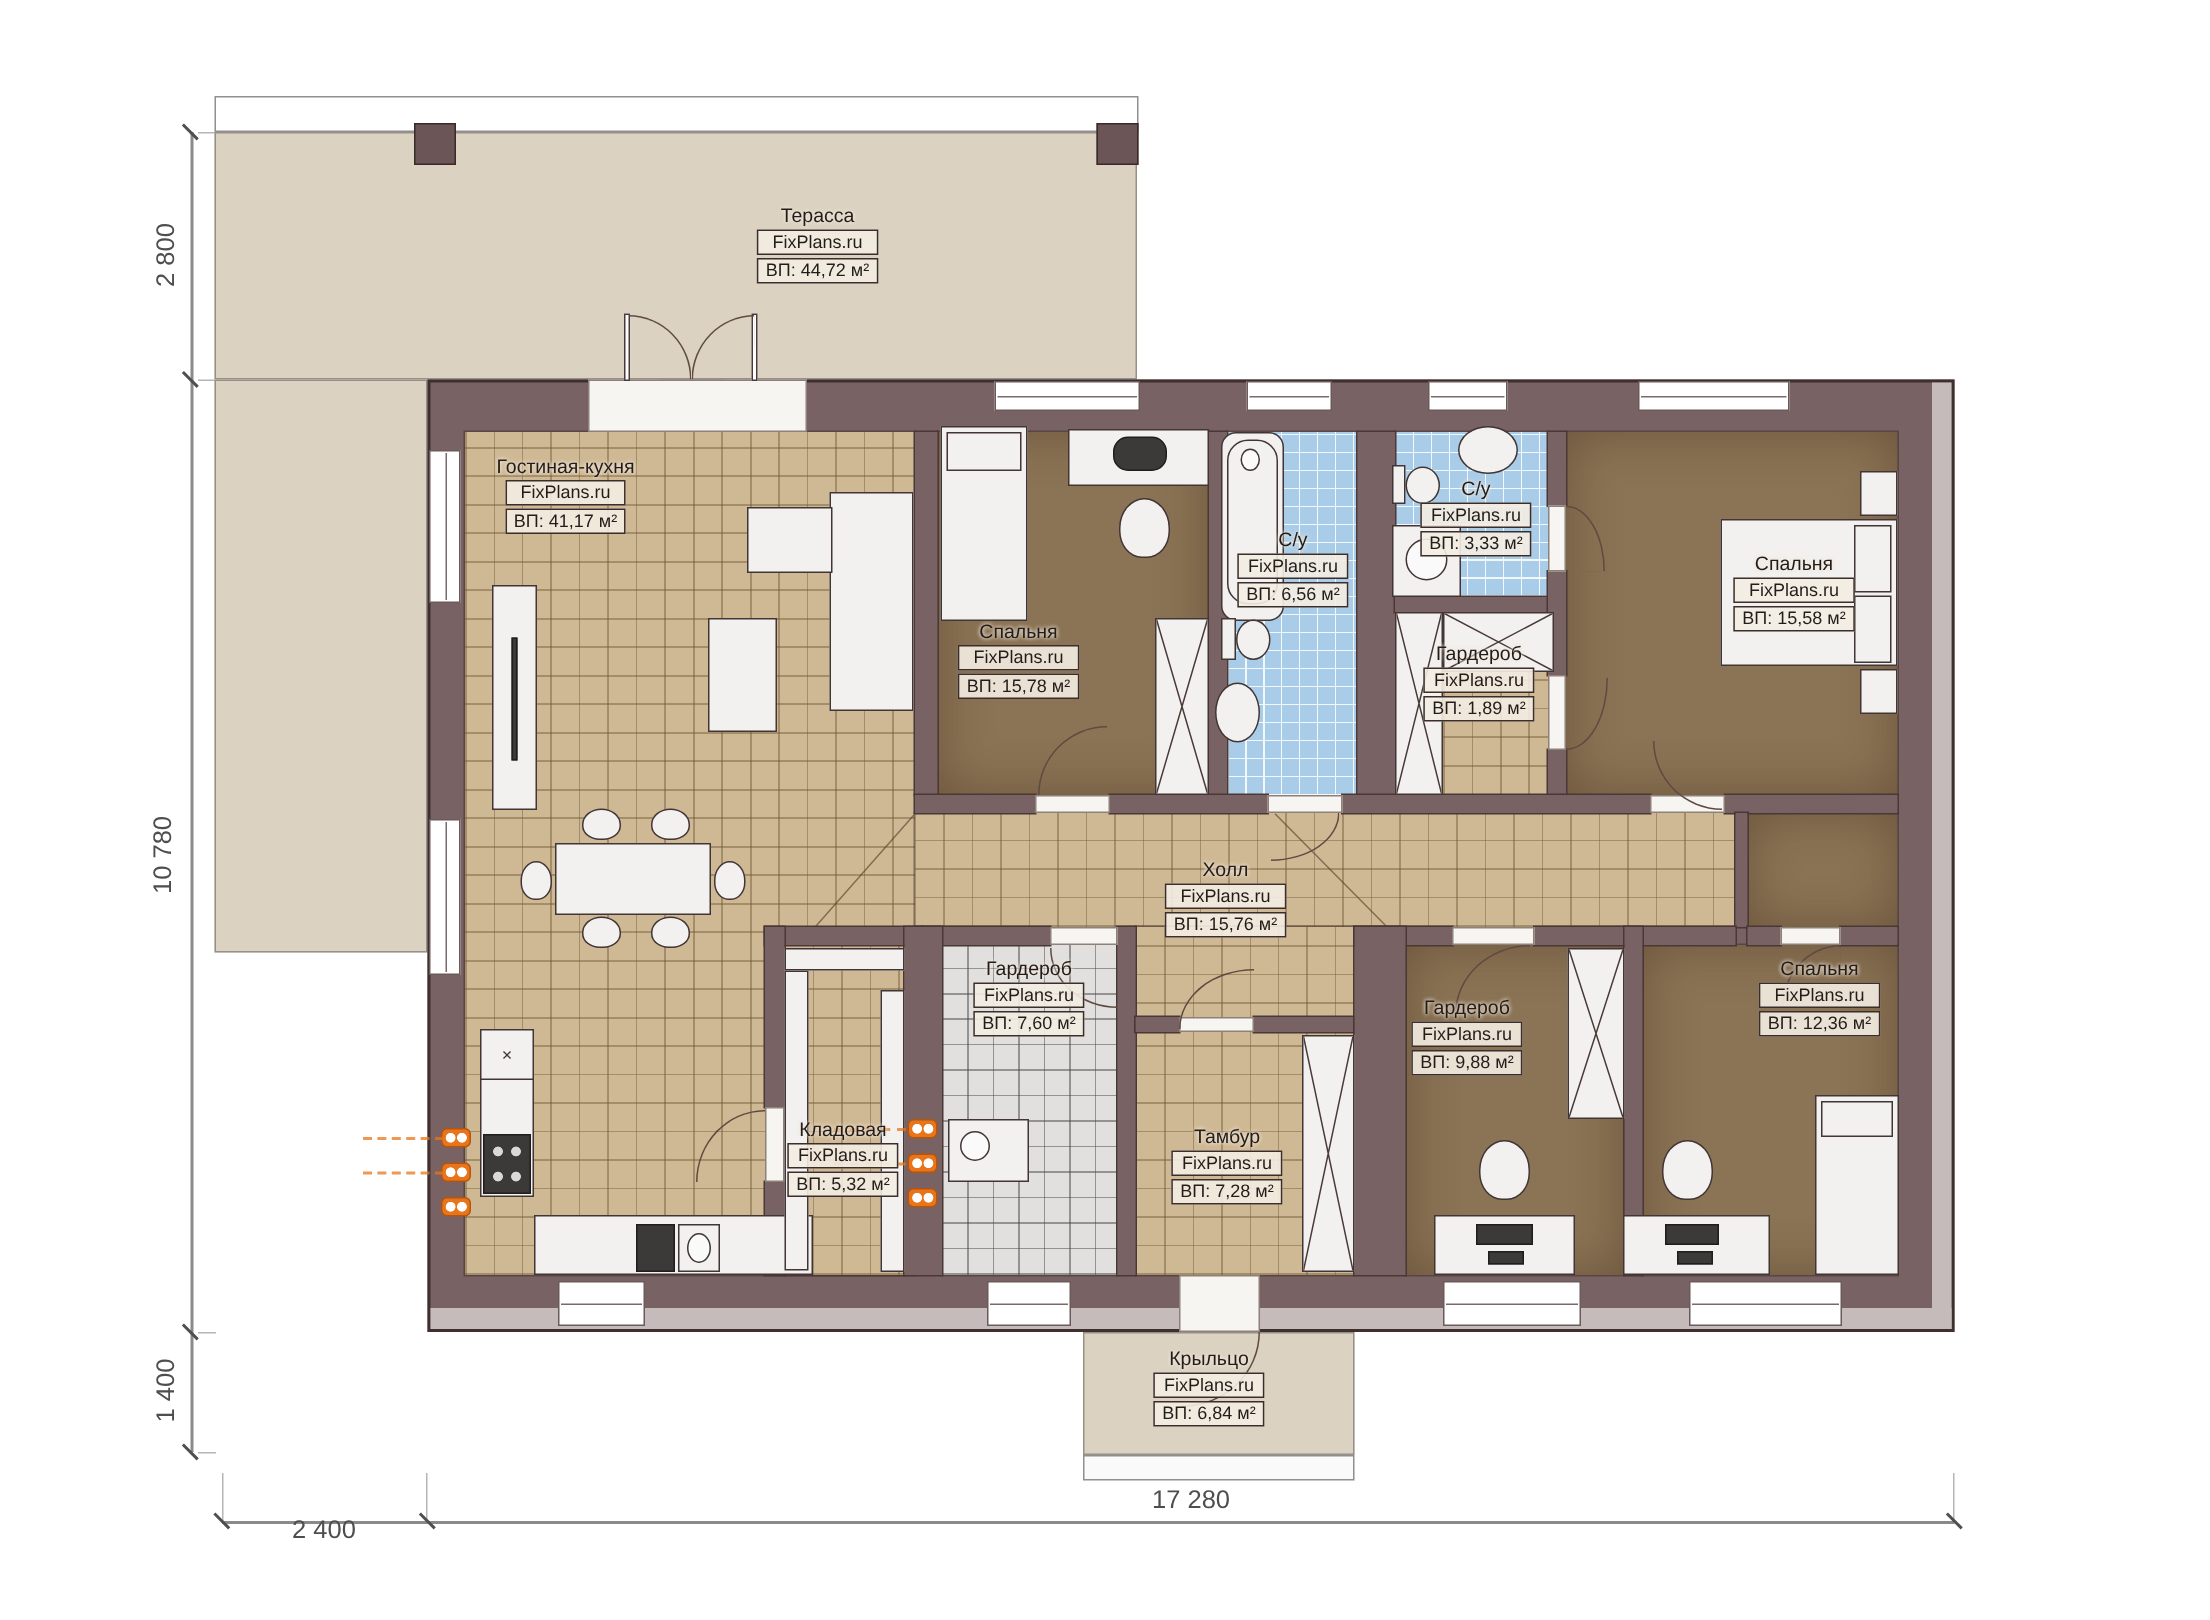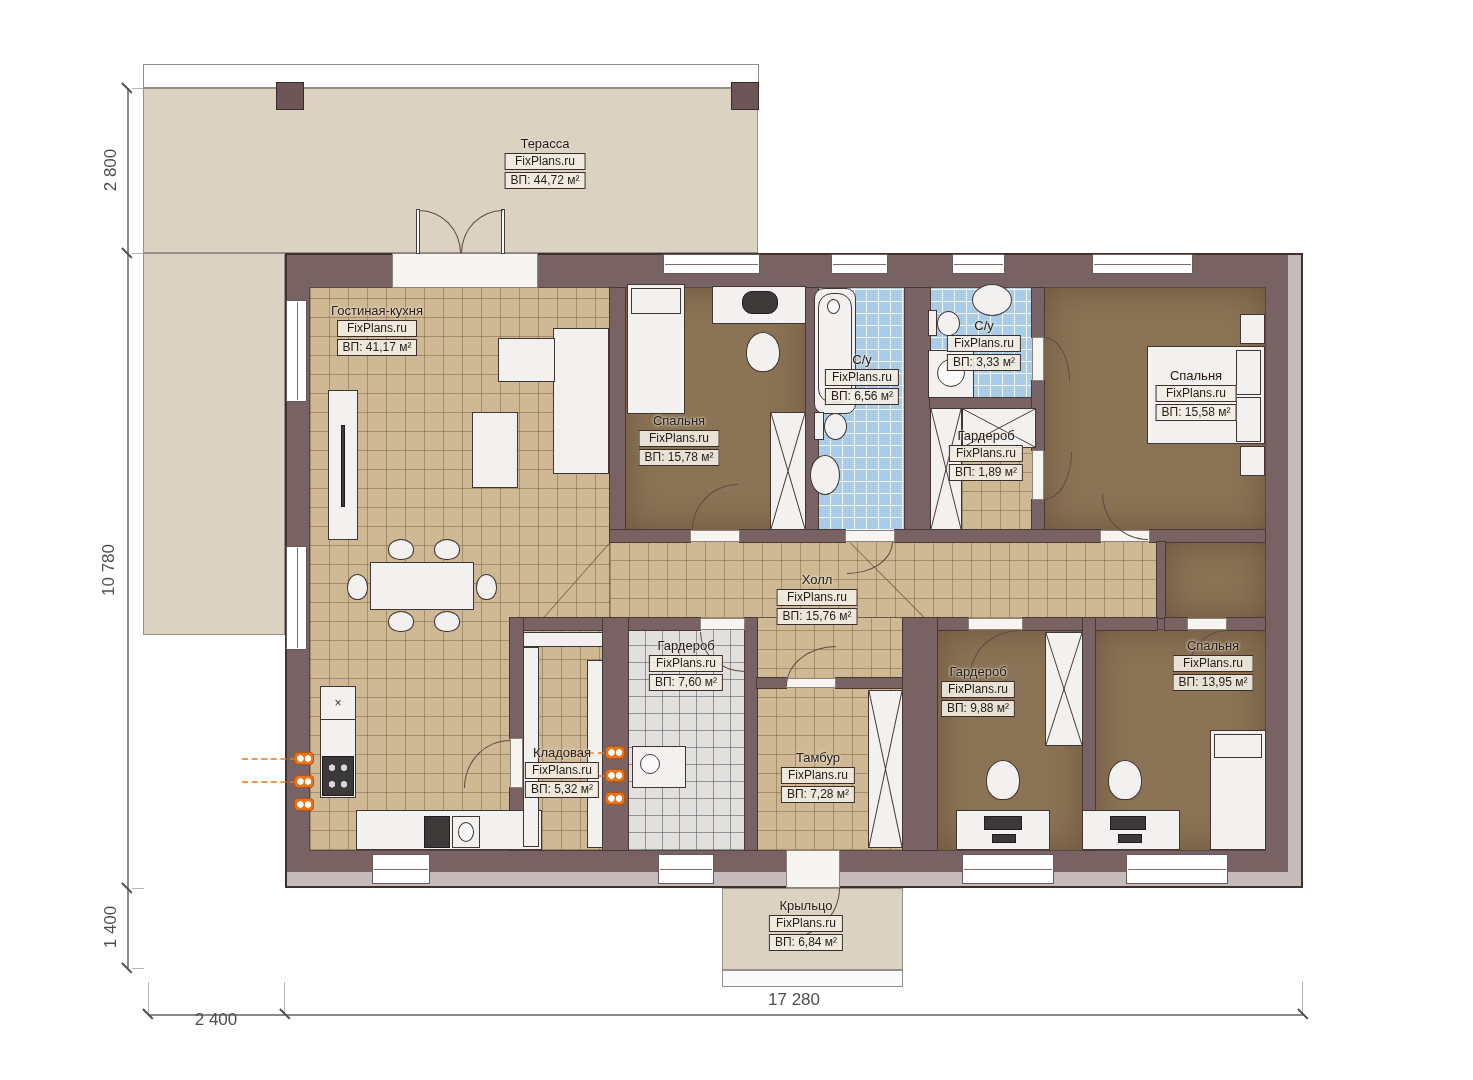--- a/index.html
+++ b/index.html
@@ -380,21 +380,21 @@
     <div class="nm">Гардероб</div>
     <div class="tbl">
       <div class="row">FixPlans.ru</div>
       <div class="row">ВП: 9,88 м²</div>
     </div>
   </div>
   <div class="label" style="left:1213px;top:638px;">
     <div class="nm">Спальня</div>
     <div class="tbl">
       <div class="row">FixPlans.ru</div>
-      <div class="row">ВП: 13,95 м²</div>
+      <div class="row">ВП: 12,36 м²</div>
     </div>
   </div>
   <div class="label" style="left:806px;top:898px;">
     <div class="nm">Крыльцо</div>
     <div class="tbl">
       <div class="row">FixPlans.ru</div>
       <div class="row">ВП: 6,84 м²</div>
     </div>
   </div>
 

